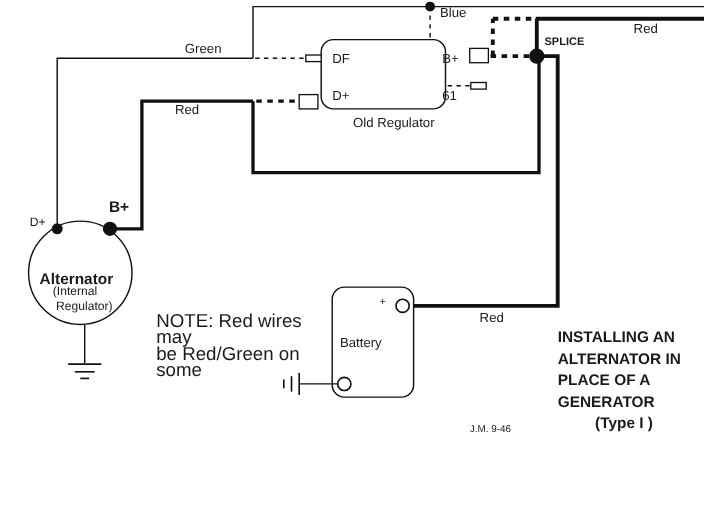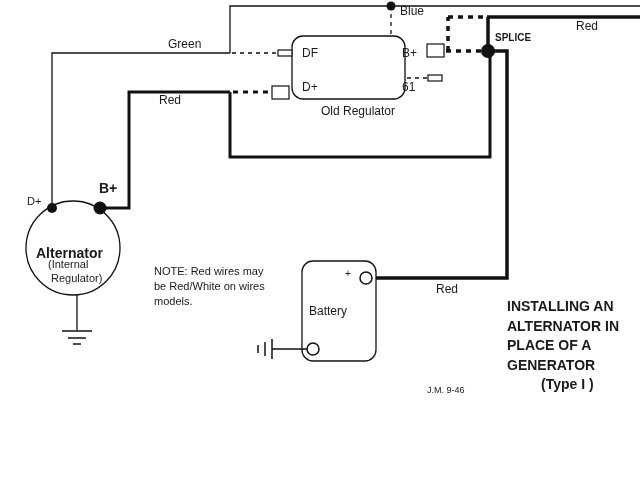--- a/index.html
+++ b/index.html
@@ -1,20 +1,20 @@
 <!DOCTYPE html>
 <html><head>
 <meta charset="utf-8">
 <style>
   html, body { margin:0; padding:0; background:#ffffff; }
   body { width:640px; height:480px; overflow:hidden; position:relative; font-family:"Liberation Sans", sans-serif; }
   svg { position:absolute; left:0; top:0; }
   .lbl { font-family:"Liberation Sans", sans-serif; fill:#1a1a1a; }
   .html-text { position:absolute; font-family:"Liberation Sans", sans-serif; color:#1a1a1a; }
-  .note { left:142px; top:264px; font-size:11px; line-height:15px; width:150px;margin-left:12px; }
+  .note { left:142px; top:284px; font-size:17px; line-height:15px; width:150px; }
   .title { left:507px; top:297px; font-size:14px; font-weight:bold; line-height:19.5px; width:140px; }
   .title .type { padding-left:34px; display:block; }
   .credit { left:427px; top:385px; font-size:9px; }
 </style>
 </head>
 <body>
 
 <svg width="640" height="480" viewBox="0 0 640 480">
 
   <polyline points="52,208 52,53 230,53" fill="none" stroke="#111" stroke-width="1.3"></polyline>
@@ -81,22 +81,21 @@
   <text class="lbl" x="36" y="258" font-size="14" font-weight="bold">Alternator</text>
   <text class="lbl" x="48" y="268" font-size="11">(Internal</text>
   <text class="lbl" x="51" y="282" font-size="11">Regulator)</text>
 
   <text class="lbl" x="309" y="315" font-size="12">Battery</text>
   <text class="lbl" x="345" y="277" font-size="10">+</text>
 </svg>
 
 <div class="html-text note">
   <div>NOTE: Red wires may</div>
-  <div>be Red/White on wires</div>
-  <div>models.</div>
+  <div>be Red/Green on some</div>
 </div>
 
 <div class="html-text title">
   <div>INSTALLING AN</div>
   <div>ALTERNATOR  IN</div>
   <div>PLACE OF A</div>
   <div>GENERATOR</div>
   <span class="type">(Type  I )</span>
 </div>
 

